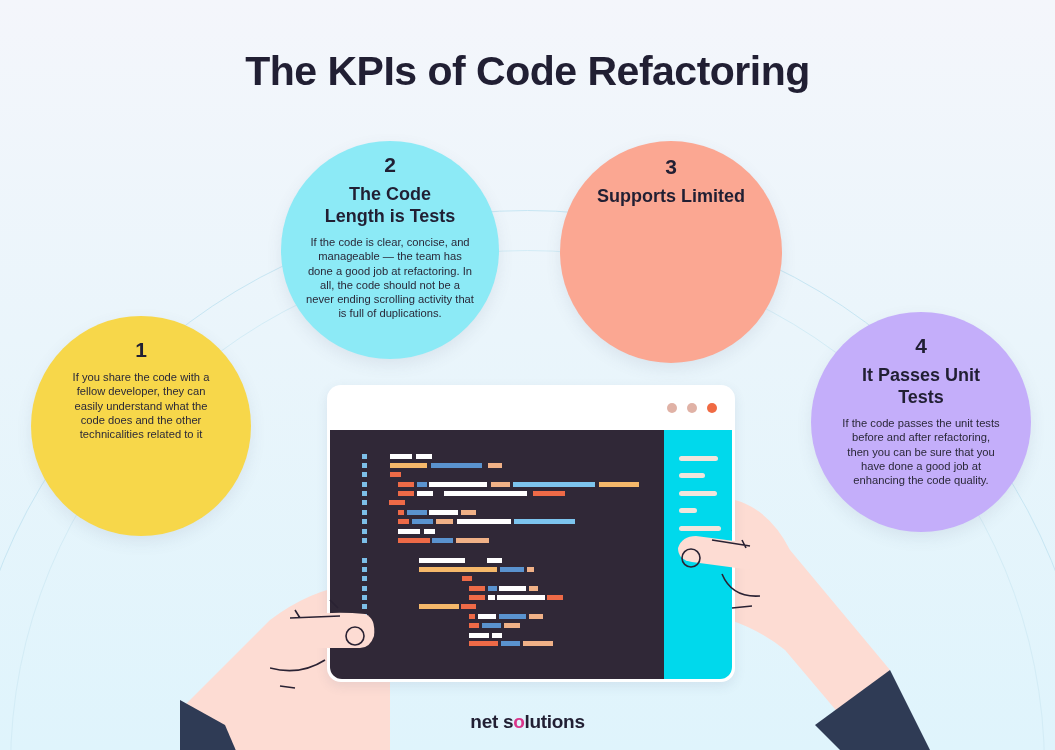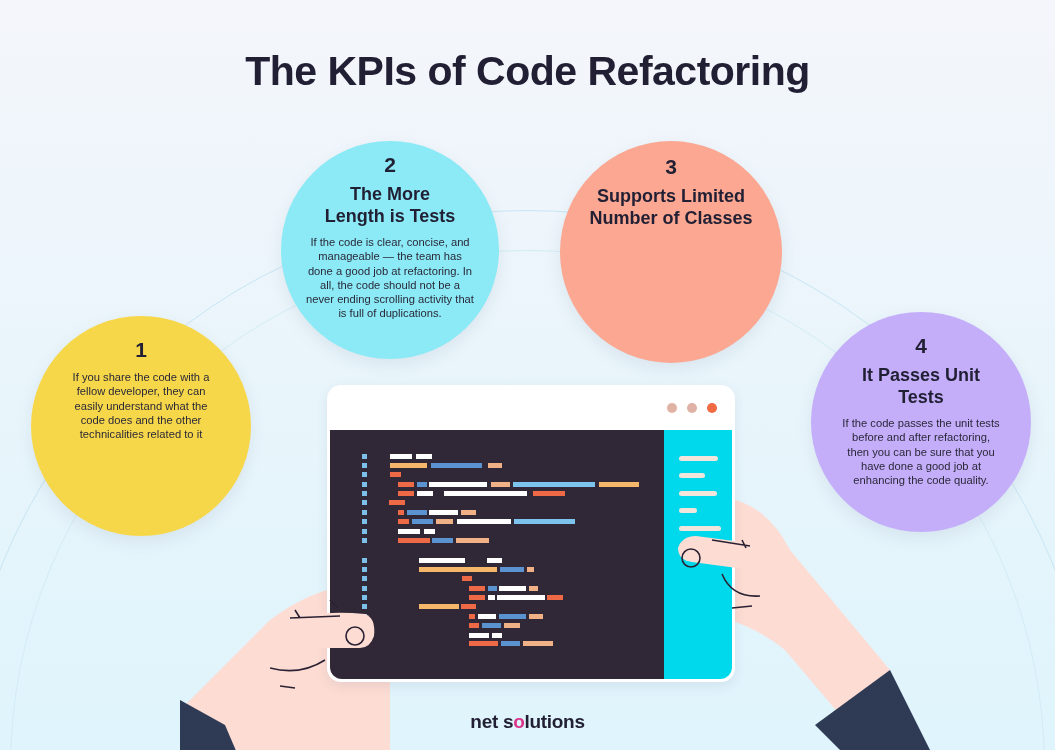--- a/index.html
+++ b/index.html
@@ -89,31 +89,30 @@
 <h1 class="title">The KPIs of Code Refactoring</h1>
 
 <div class="kpi kpi1">
   <div class="num">1</div>
   <div class="desc">If you share the code with a fellow developer, they can easily understand what the code does and the other technicalities related to it</div>
 </div>
 
 <div class="kpi kpi2">
   <div class="num">2</div>
   <div class="head">
-    <div>The More</div>
+    <div>The Code</div>
     <div>Length is Tests</div>
   </div>
   <div class="desc">If the code is clear, concise, and manageable — the team has done a good job at refactoring. In all, the code should not be a never ending scrolling activity that is full of duplications.</div>
 </div>
 
 <div class="kpi kpi3">
   <div class="num">3</div>
   <div class="head">
     <div>Supports Limited</div>
-    <div>Number of Classes</div>
   </div>
 </div>
 
 <div class="kpi kpi4">
   <div class="num">4</div>
   <div class="head">
     <div>It Passes Unit</div>
     <div>Tests</div>
   </div>
   <div class="desc">If the code passes the unit tests before and after refactoring, then you can be sure that you have done a good job at enhancing the code quality.</div>

